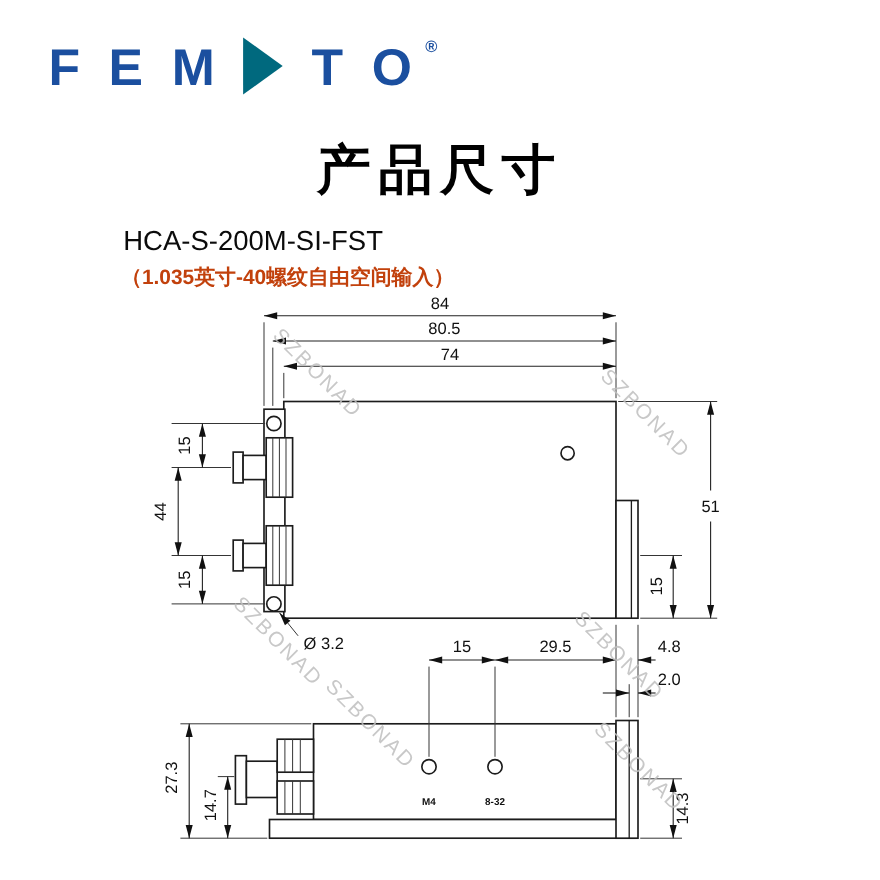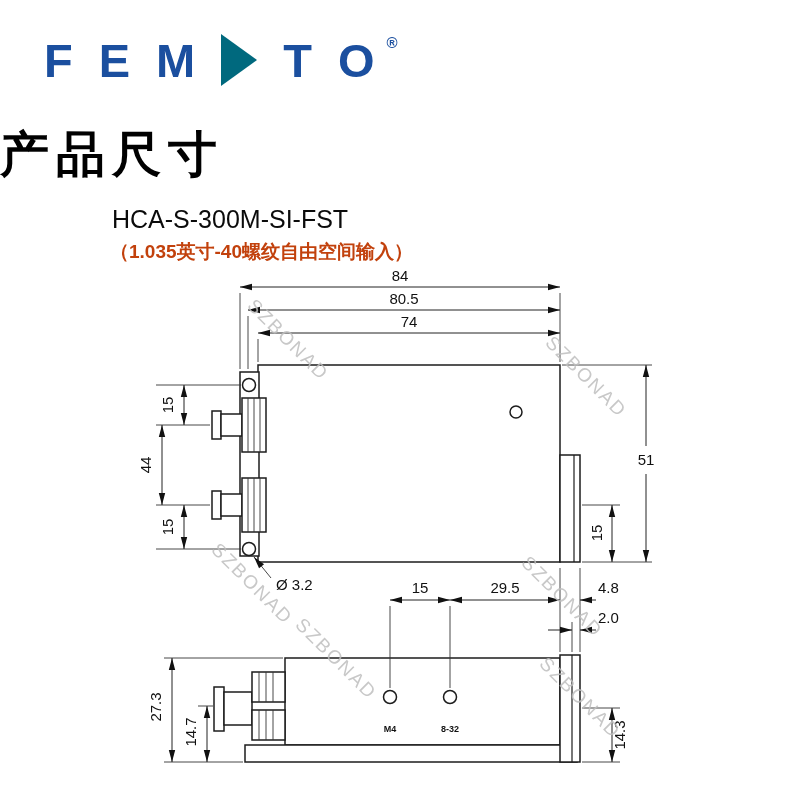--- a/index.html
+++ b/index.html
@@ -10,21 +10,21 @@
   }
   *{margin:0;padding:0;box-sizing:border-box}
   html,body{width:800px;height:800px;background:#ffffff;
     font-family:"Liberation Sans","DejaVu Sans",sans-serif;position:relative;overflow:hidden}
   .logo{position:absolute;left:44px;top:34px;display:flex;align-items:center;gap:26px;
     color:var(--logo-blue);font-weight:bold;font-size:47px;z-index:4}
   .logo .ltr{line-height:1}
   .tri{width:0;height:0;border-left:36px solid var(--logo-teal);
     border-top:26px solid transparent;border-bottom:26px solid transparent}
   .reg{font-size:15px;align-self:flex-start;margin-left:-14px}
-  .page-title{position:absolute;top:122px;left:0;width:100%;
+  .page-title{position:absolute;top:122px;left:0;width:100%;text-align:center;
     font-size:49px;font-weight:bold;letter-spacing:7px;color:#000;z-index:4}
   .model{position:absolute;left:112px;top:205px;font-size:25px;font-weight:500;color:#0b0b0b;z-index:4}
   .subtitle{position:absolute;left:110px;top:239px;font-size:19px;font-weight:bold;color:#c2410c;z-index:4}
   .drawing{position:absolute;left:0;top:0;z-index:2}
   .wm{position:absolute;transform:translate(-50%,-50%) rotate(45deg);color:var(--watermark);
     opacity:.85;font-size:19px;letter-spacing:2px;white-space:nowrap;z-index:3}
   .part{fill:#fff;stroke:var(--line);stroke-width:1.5}
   .pl{fill:none;stroke:var(--line);stroke-width:1.2}
   .thin{fill:none;stroke:#333;stroke-width:.9}
   .dim{fill:none;stroke:#222;stroke-width:1}
@@ -38,21 +38,21 @@
   <span class="ltr">F</span>
   <span class="ltr">E</span>
   <span class="ltr">M</span>
   <span class="tri"></span>
   <span class="ltr">T</span>
   <span class="ltr">O</span>
   <span class="reg">®</span>
 </div>
 
 <div class="page-title">产品尺寸</div>
-<div class="model">HCA-S-300M-SI-FST</div>
+<div class="model">HCA-S-200M-SI-FST</div>
 <div class="subtitle">（1.035英寸-40螺纹自由空间输入）</div>
 
 <svg class="drawing" width="800" height="800" viewBox="0 0 800 800">
   <defs>
     <marker id="aE" markerWidth="13" markerHeight="9" refX="12" refY="4" orient="auto" markerUnits="userSpaceOnUse" style="overflow:visible">
       <path d="M12 4 L0 0.8 L0 7.2 Z" fill="#111"></path>
     </marker>
     <marker id="aS" markerWidth="13" markerHeight="9" refX="0" refY="4" orient="auto" markerUnits="userSpaceOnUse" style="overflow:visible">
       <path d="M0 4 L12 0.8 L12 7.2 Z" fill="#111"></path>
     </marker>

